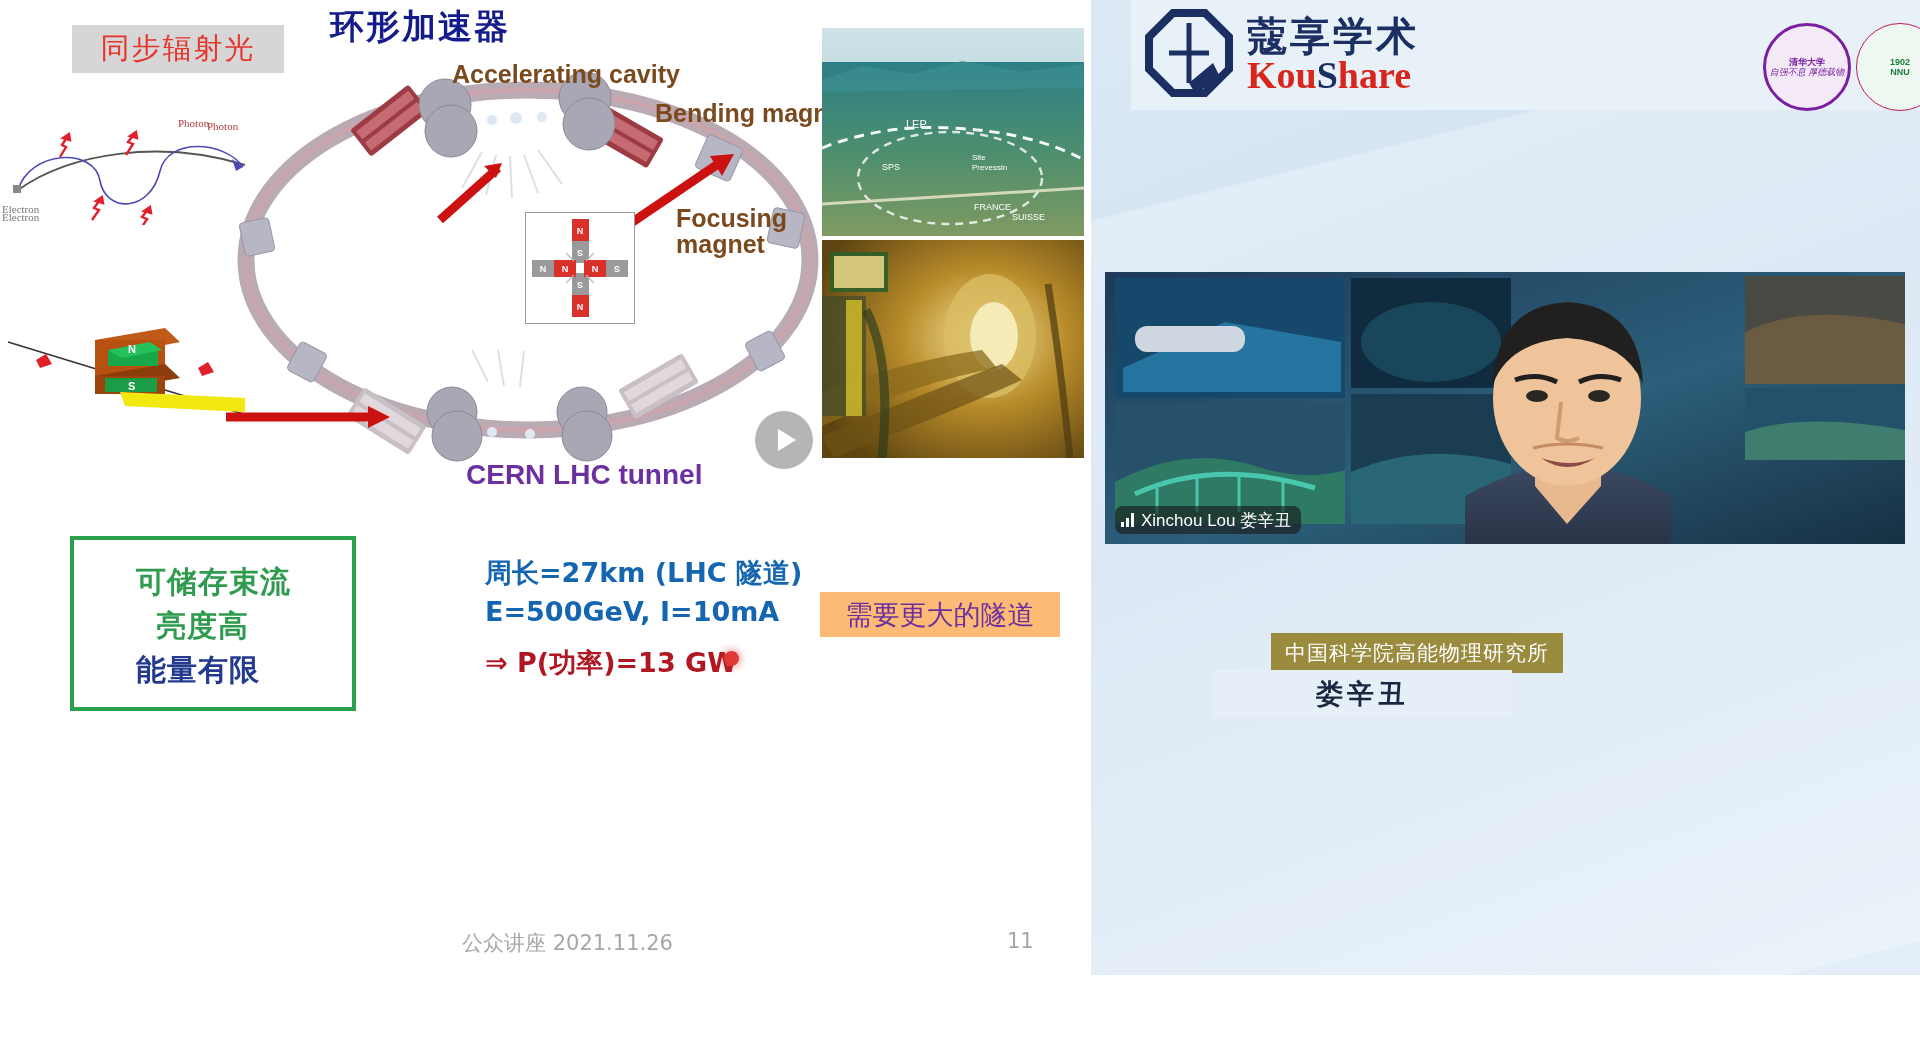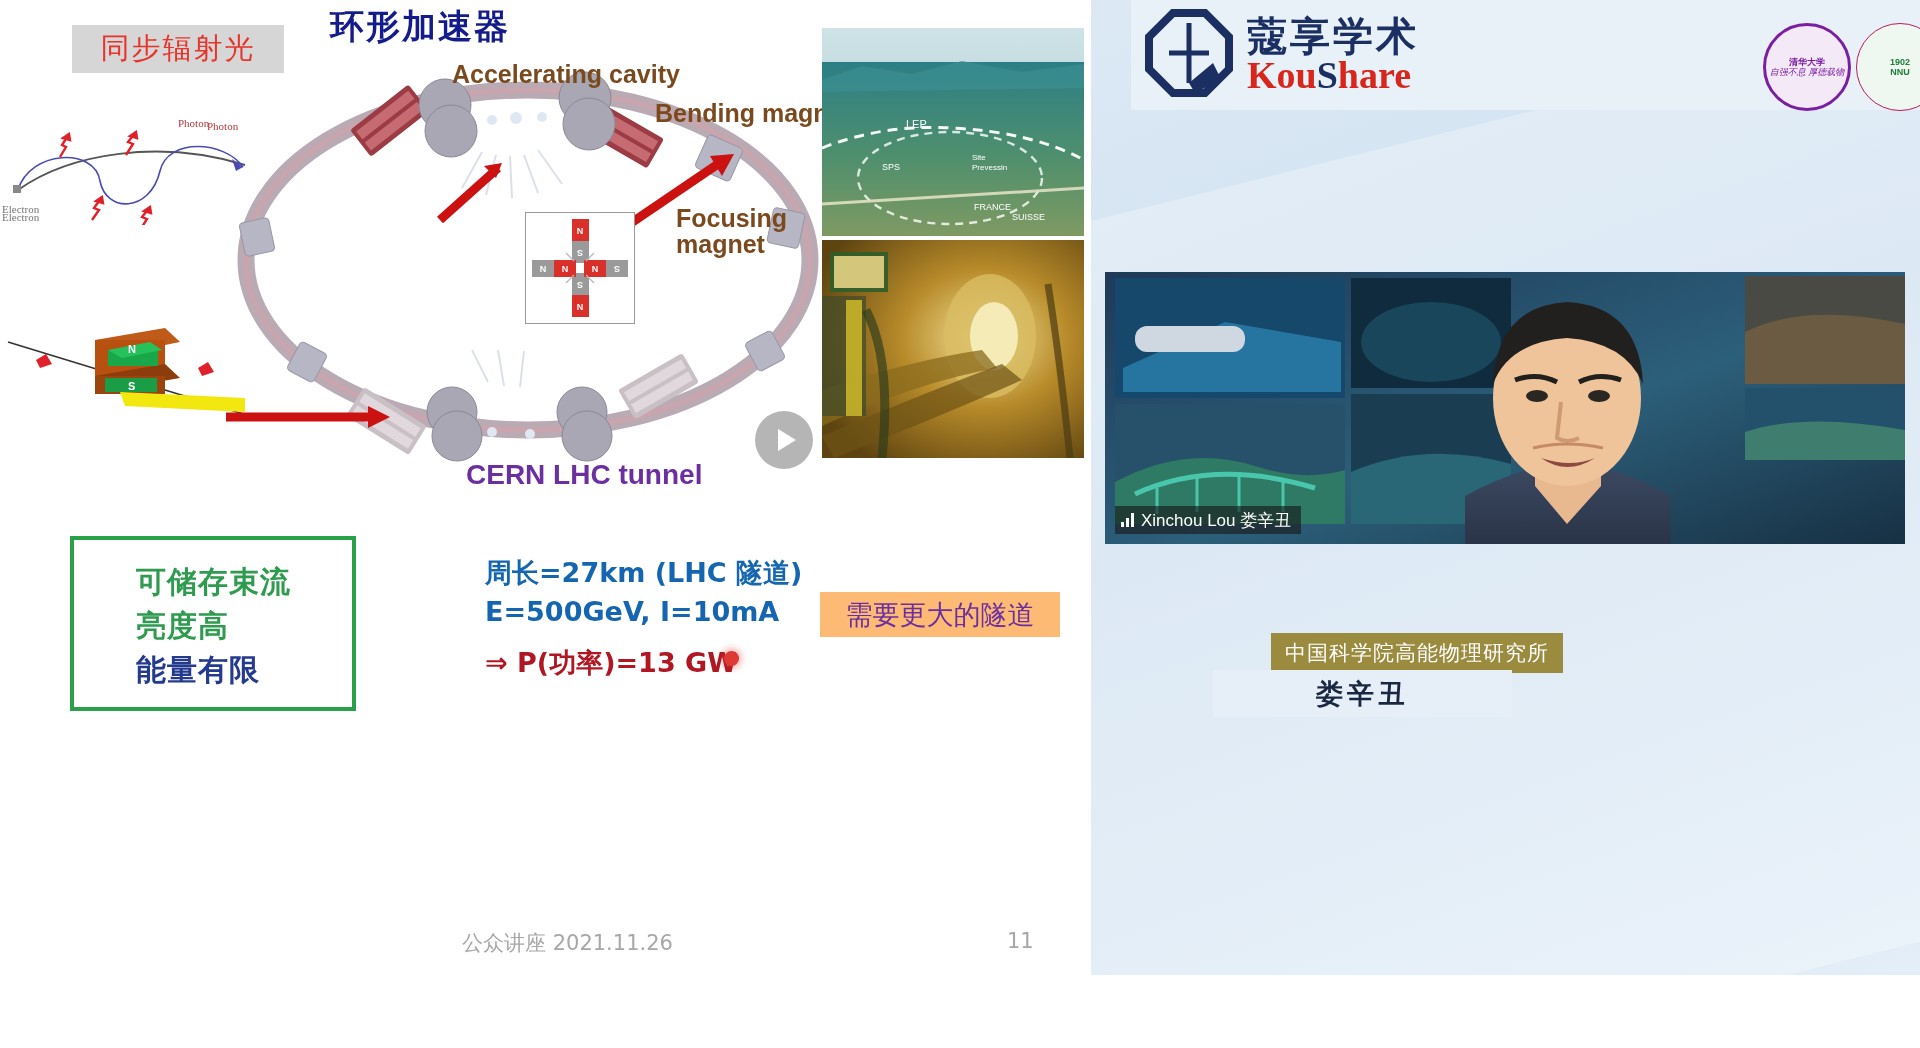--- a/index.html
+++ b/index.html
@@ -45,21 +45,21 @@
   .play-btn i { display:block; width:0;height:0; border-left:18px solid #fff;
                 border-top:11px solid transparent; border-bottom:11px solid transparent;
                 margin-left:5px; }
 
   
   .green-box { position:absolute; left:70px; top:536px; width:286px; height:175px;
                border:4px solid #2aa04a; background:#fff; }
   .green-box .ln { position:absolute; left:62px; font-size:30px; font-weight:700;
                    font-family:"DejaVu Sans","Liberation Sans",sans-serif; letter-spacing:1px; }
   .g1 { top:22px; color:#2e9b4f; }
-  .g2 { top:66px; color:#2e9b4f; }
+  .g2 { top:66px; color:#2e9b4f;margin-left:20px; }
   .g3 { top:110px; color:#243a8f; }
 
   
   .stats { position:absolute; left:485px; top:553px; color:#1566b0; font-size:27px;
            font-weight:700; line-height:1.45; font-family:"DejaVu Sans","Liberation Sans",sans-serif; }
   .stats .red { color:#b01722; display:block; margin-top:12px; }
   .red-dot { position:absolute; left:724px; top:651px; width:15px; height:15px;
              border-radius:50%; background:#e03a34; box-shadow:0 0 6px 3px rgba(224,58,52,.35); }
 
   
@@ -99,21 +99,21 @@
   .seal-thu { border:3px solid #7b1fa2; background:#f3e9f7; }
   .seal-nnu { border:1px solid #be185d; background:#eef8f0; }
   .seal-txt { position:absolute; inset:0; display:flex; flex-direction:column;
               align-items:center; justify-content:center; font-size:9px; line-height:1.15; text-align:center; }
   .seal-thu .seal-txt { color:#7b1fa2; } .seal-nnu .seal-txt { color:#1e7d3c; }
 
   .video { position:absolute; left:14px; top:272px; width:800px; height:272px;
            background:#17202b; overflow:hidden; }
   .vid-name { position:absolute; left:10px; bottom:10px; height:28px; padding:0 10px 0 6px;
               background:rgba(25,25,25,.62); color:#fff; font-size:17px;
-              display:flex; align-items:center; gap:7px; border-radius:0; }
+              display:flex; align-items:center; gap:7px; border-radius:8px; }
   .sig { display:flex; align-items:flex-end; gap:2px; height:14px; }
   .sig i { display:block; width:3px; background:#fff; }
   .sig i:nth-child(1){height:5px;} .sig i:nth-child(2){height:9px;} .sig i:nth-child(3){height:14px;}
 
   .org-badge { position:absolute; left:180px; top:633px; background:#9a8b3f; color:#fff;
                font-size:21px; padding:6px 14px; letter-spacing:1px;
                font-family:"DejaVu Sans","Liberation Sans",sans-serif; }
   .name-badge { position:absolute; left:122px; top:670px; width:299px; height:47px;
                 background:#e6eef7; color:#1a2740; font-size:27px; font-weight:700;
                 display:flex; align-items:center; justify-content:center; letter-spacing:4px;

